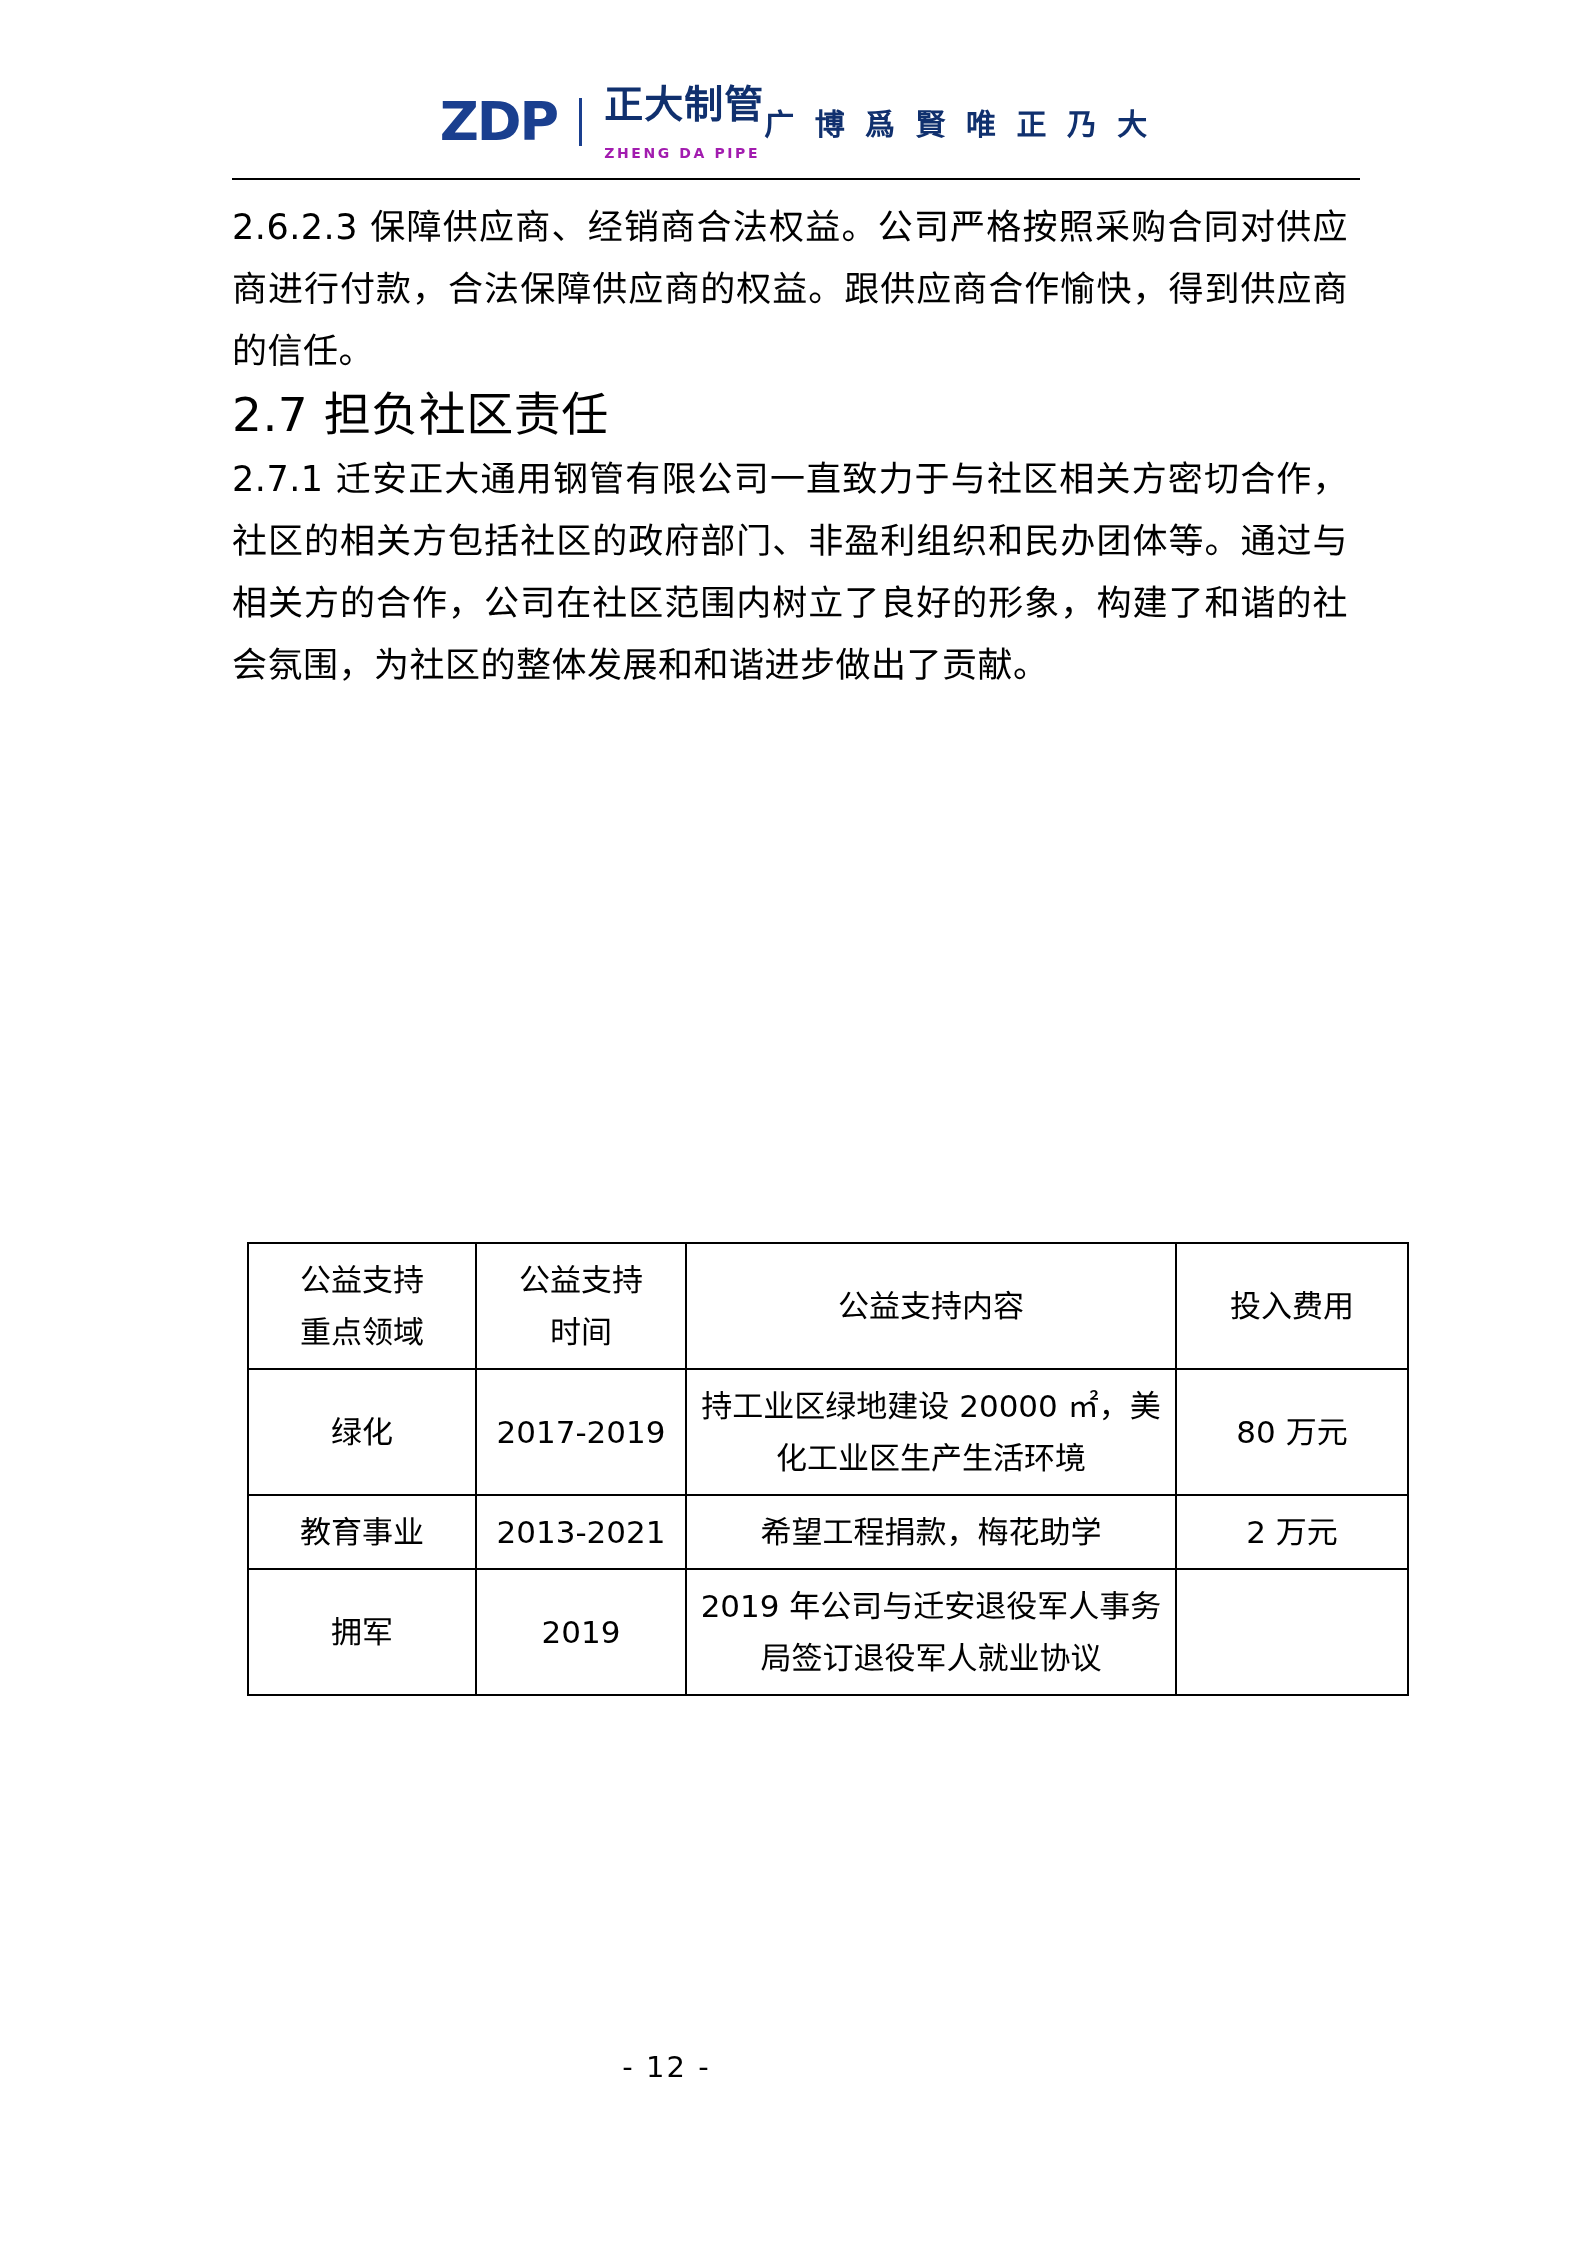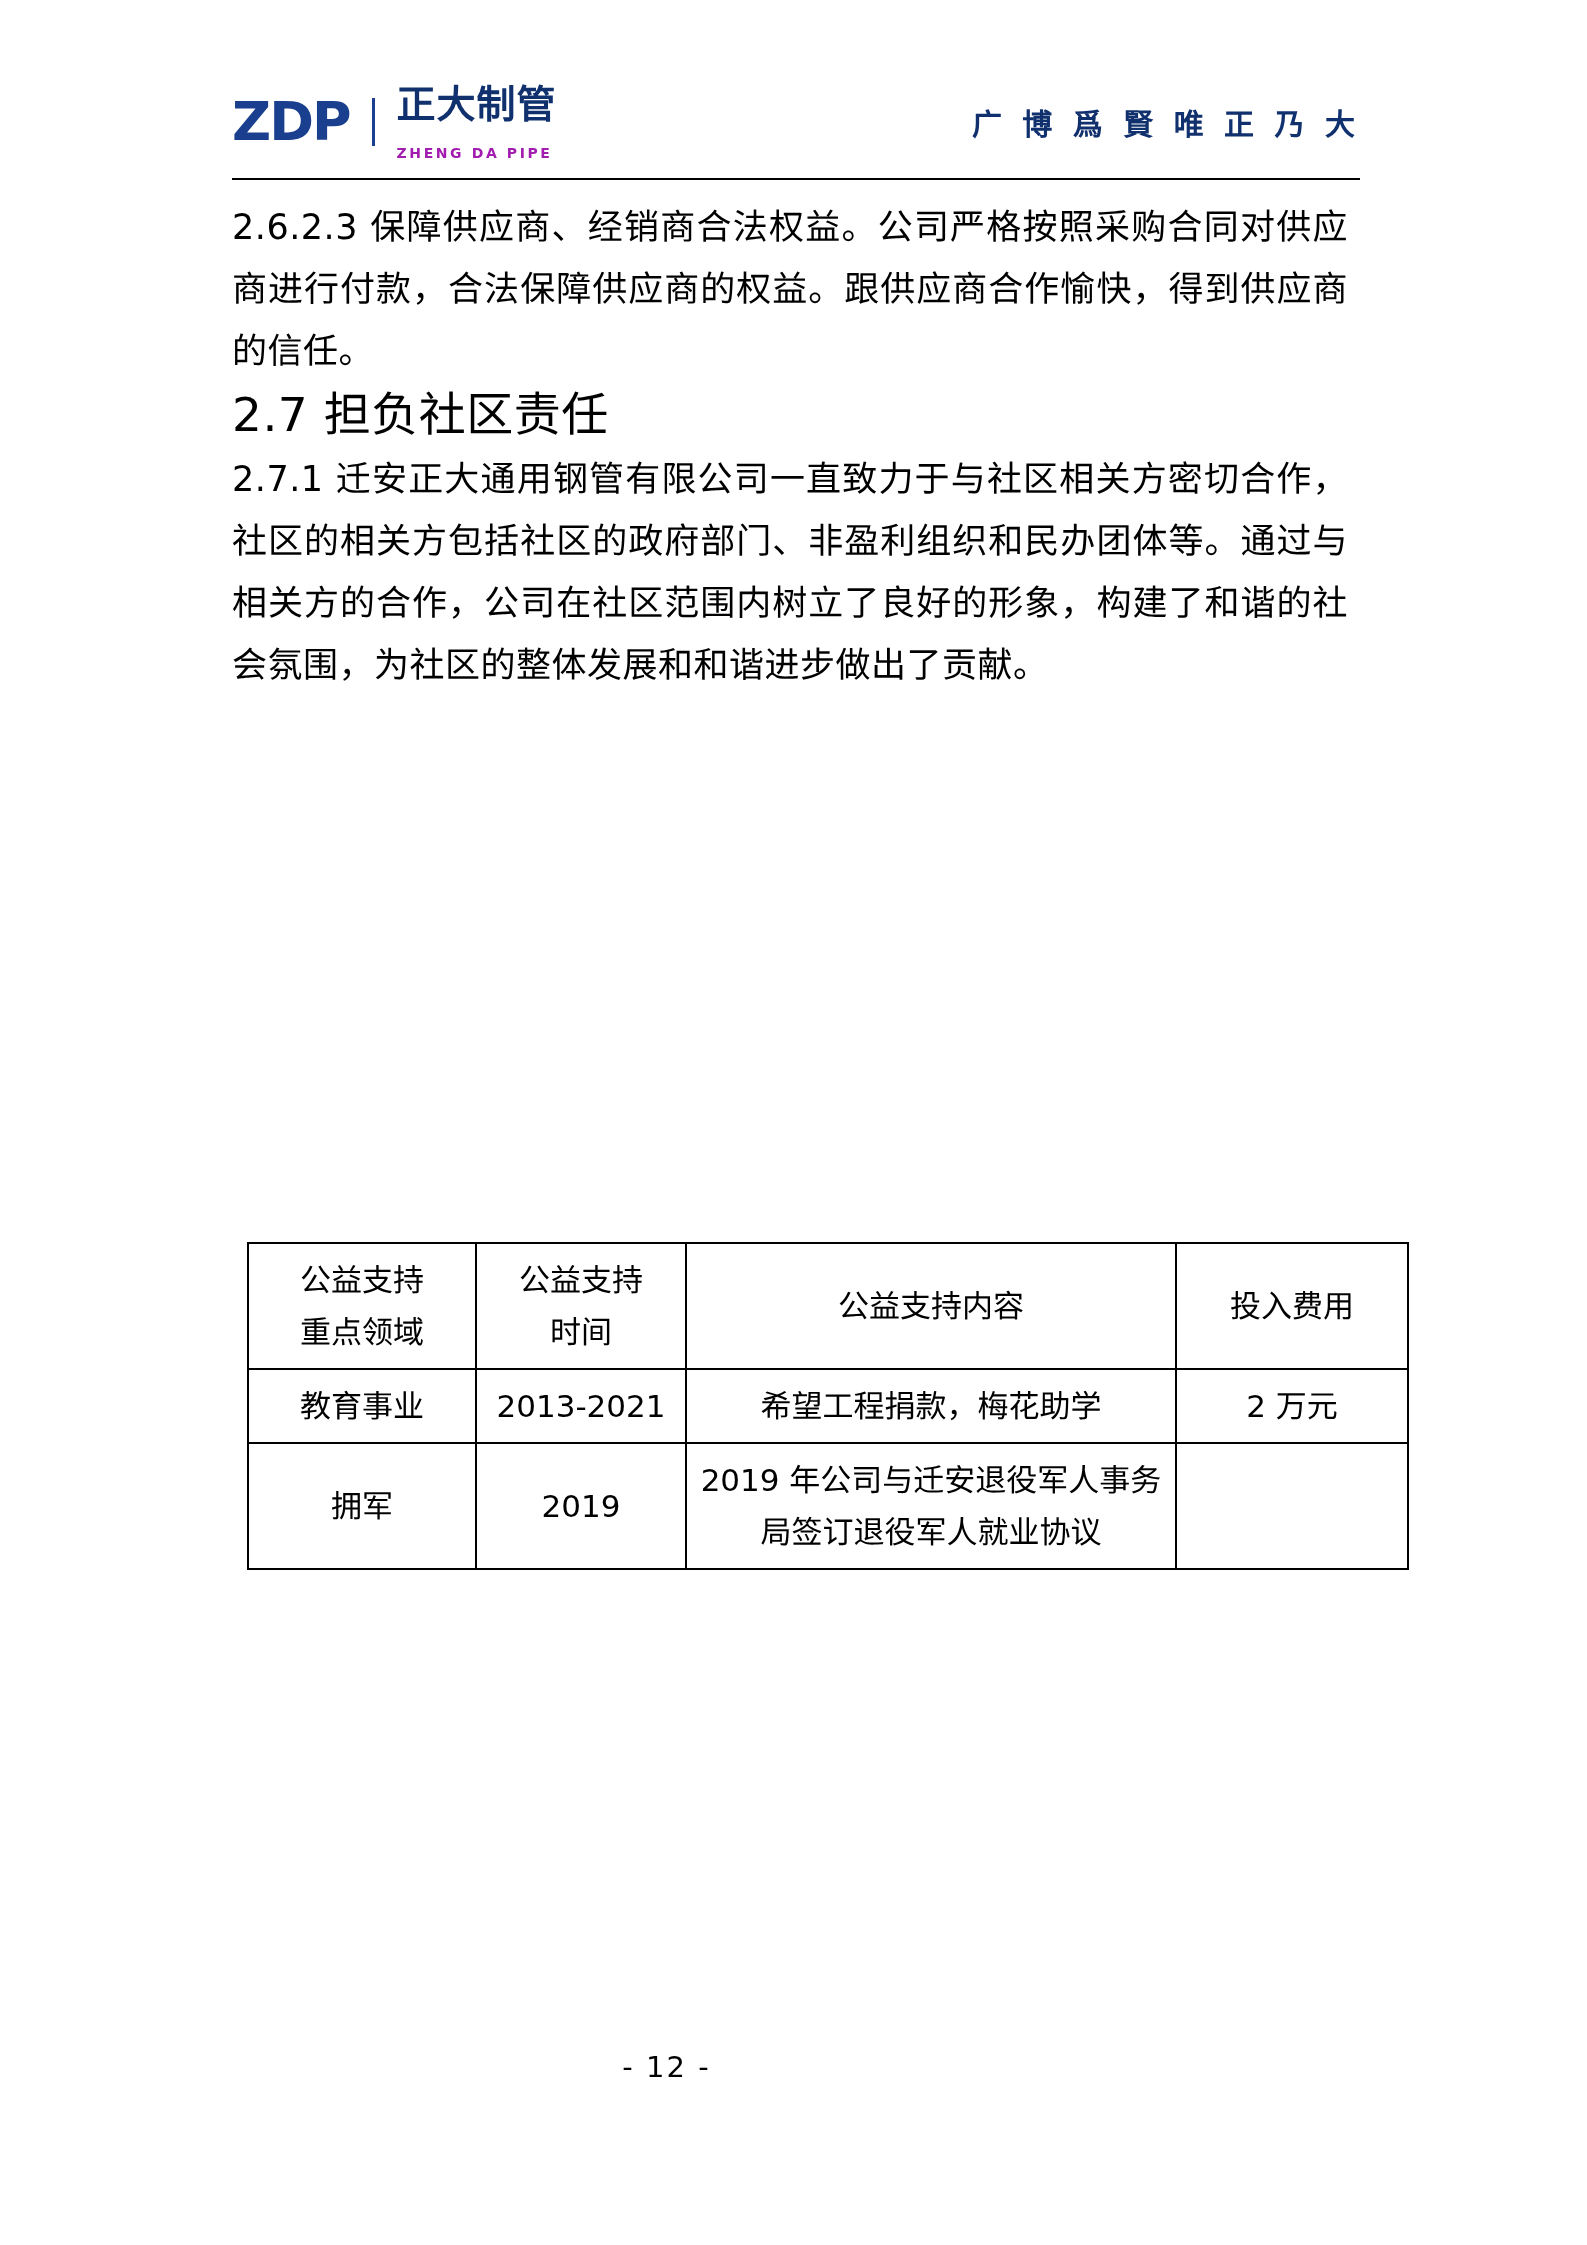--- a/index.html
+++ b/index.html
@@ -25,21 +25,21 @@
   }
   
   .header {
     position: absolute;
     top: 78px;
     left: 232px;
     width: 1128px;
     height: 88px;
     display: flex;
     align-items: center;
-    justify-content: space-between;
+    justify-content: center;
   }
   .logo-wrap {
     display: flex;
     align-items: center;
     gap: 16px;
   }
   .logo-mark {
     display: flex;
     align-items: baseline;
     font-family: "DejaVu Sans", "Liberation Sans", sans-serif;
@@ -192,20 +192,26 @@
             <span>重点领域</span>
           </td>
           <td class="head-cell">
             <span>公益支持</span><br>
             <span>时间</span>
           </td>
           <td class="head-cell">公益支持内容</td>
           <td class="head-cell">投入费用</td>
         </tr>
 
+        <tr>
+          <td>绿化</td>
+          <td>2017-2019</td>
+          <td class="cell-multiline">持工业区绿地建设 20000 ㎡，美化工业区生产生活环境</td>
+          <td>80 万元</td>
+        </tr>
 
         <tr>
           <td>教育事业</td>
           <td>2013-2021</td>
           <td>希望工程捐款，梅花助学</td>
           <td>2 万元</td>
         </tr>
 
         <tr>
           <td>拥军</td>

